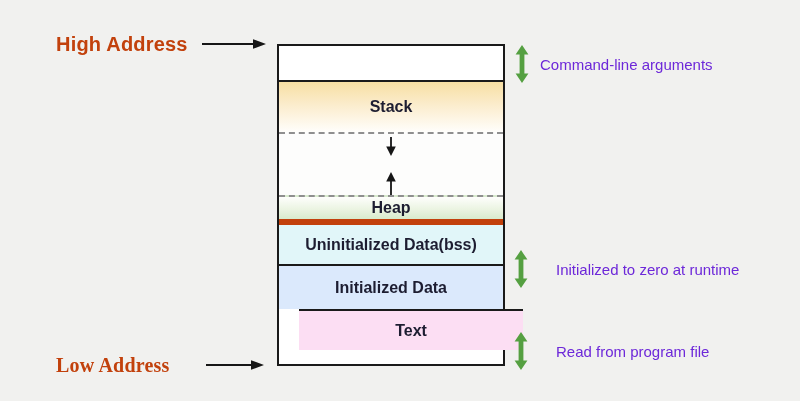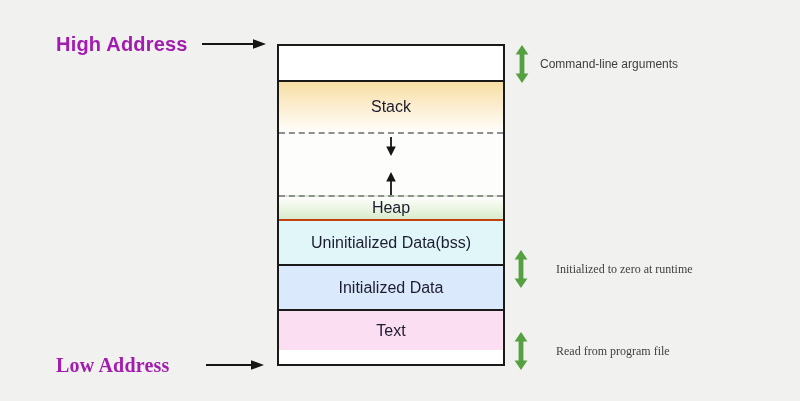--- a/index.html
+++ b/index.html
@@ -6,32 +6,32 @@
   body{
     width:800px;height:401px;
     background:#f1f1ef;
     position:relative;
     overflow:hidden;
     font-family:"Liberation Sans",sans-serif;
     color:#1d1d31;
   }
   .abs{position:absolute;}
   .addr-label{
-    font-size:20px;font-weight:700;color:#a21caf;
+    font-size:20px;font-weight:700;color:#c2410c;
     line-height:26px;white-space:nowrap;letter-spacing:.2px;
   }
   .addr-high{left:56px;top:31px;}
   .addr-low{left:56px;top:352px;font-family:Liberation Serif, serif;}
   .harrow-high{left:202px;top:38px;}
   .harrow-low{left:206px;top:359px;}
 
   .membox{
     left:277px;top:44px;width:228px;height:322px;
     border:2px solid #1a1a1a;background:#ffffff;
-    box-sizing:border-box;display:flex;flex-direction:column;
+    box-sizing:border-box;display:flex;flex-direction:column;font-weight:bold;
   }
   .sec{
     box-sizing:border-box;width:100%;
     display:flex;align-items:center;justify-content:center;
     font-size:16px;color:#1d1d31;
   }
   .sec-argv{height:34px;background:#ffffff;}
   .sec-stack{
     height:52px;border-top:2px solid #1a1a1a;
     background:linear-gradient(180deg,#f7dfa3 0%,#fbeccc 45%,#fffefb 100%);
@@ -39,33 +39,33 @@
   .sec-gap{
     height:63px;background:#fdfdfc;
     border-top:2px dashed #8f8f8f;
     flex-direction:column;align-items:center;justify-content:space-between;
     padding:3px 0 0 0;
   }
   .sec-heap{
     height:24px;border-top:2px dashed #8f8f8f;
     background:linear-gradient(180deg,#fefefc 0%,#ebf4e2 55%,#d8ebcd 100%);
   }
-  .sec-bss{height:45px;border-top:2px solid #c2410c;background:#e1f6f9;}
+  .sec-bss{height:45px;border-top:6px solid #c2410c;background:#e1f6f9;}
   .sec-idata{height:45px;border-top:2px solid #1a1a1a;background:#dbe9fc;}
-  .sec-text{height:41px;border-top:2px solid #1a1a1a;background:#fcdef3;}
+  .sec-text{height:41px;border-top:2px solid #1a1a1a;background:#fcdef3;margin-left:20px;}
 
   .ann{display:flex;align-items:center;}
   .ann-argv{left:515px;top:45px;}
   .ann-argv .ann-text{margin-left:11px;}
   .ann-bss{left:514px;top:250px;}
-  .ann-bss .ann-text{margin-left:28px;font-family:Liberation Serif, serif;}
-  .ann-prog{left:514px;top:332px;font-family:Liberation Serif, serif;}
+  .ann-bss .ann-text{margin-left:28px;}
+  .ann-prog{left:514px;top:332px;}
   .ann-prog .ann-text{margin-left:28px;}
   .ann-text{
-    font-size:12px;line-height:19px;color:#404040;white-space:nowrap;
+    font-size:15px;line-height:19px;color:#6d28d9;white-space:nowrap;
   }
   svg{display:block;}
 </style>
 </head>
 <body>
 
 <div class="abs addr-label addr-high">High Address</div>
 <svg class="abs harrow-high" width="64" height="12" viewBox="0 0 64 12">
   <path d="M0 4.9 H51 V1.2 L64 6 L51 10.8 V7.1 H0 Z" fill="#161616"></path>
 </svg>

